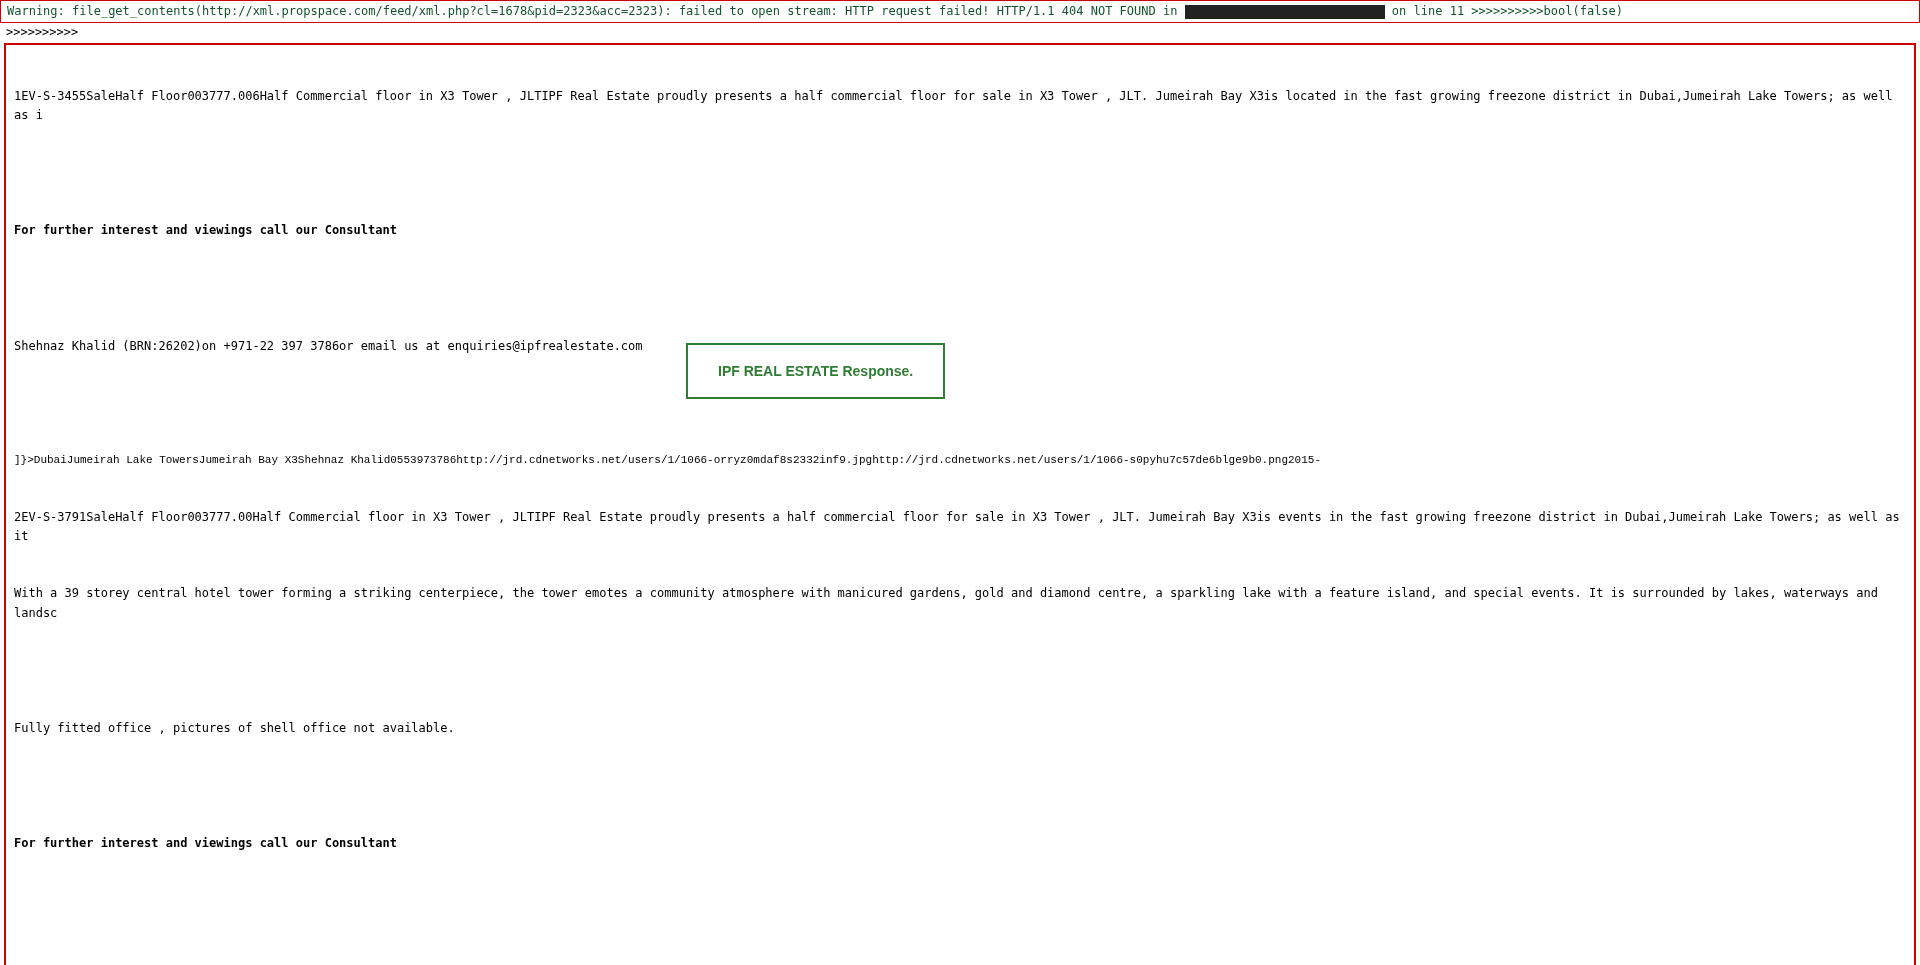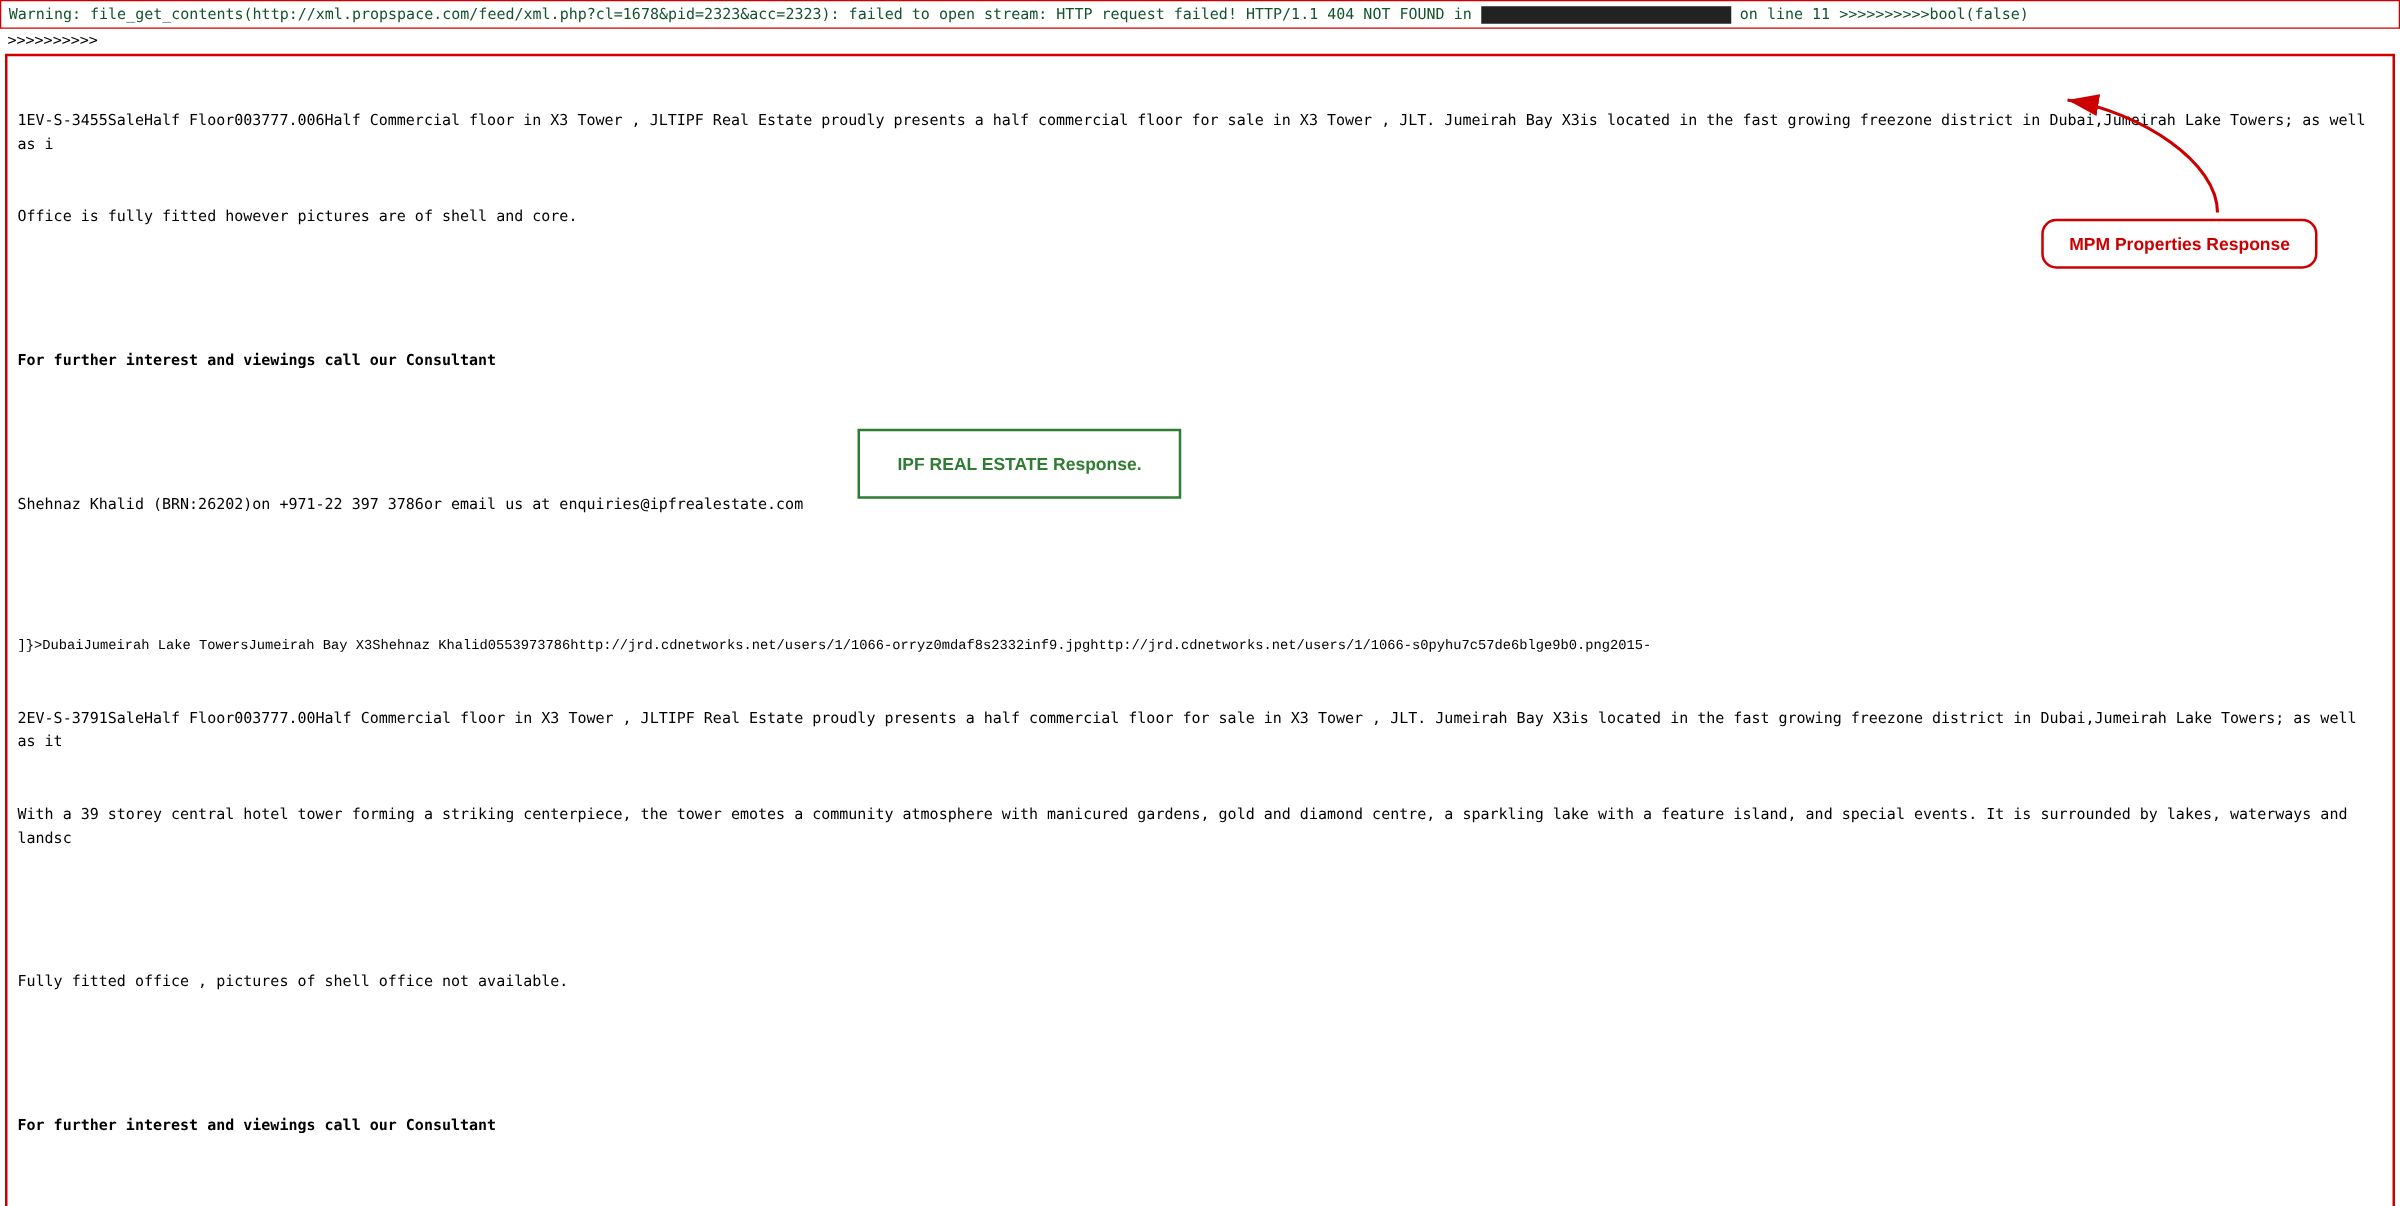--- a/index.html
+++ b/index.html
@@ -114,51 +114,36 @@
   <span class="redacted"></span>
   <span> on line 11 &gt;&gt;&gt;&gt;&gt;&gt;&gt;&gt;&gt;&gt;bool(false)</span>
 </div>
 
 <div class="arrows-line">
   <span>&gt;&gt;&gt;&gt;&gt;&gt;&gt;&gt;&gt;&gt;</span>
 </div>
 
 <div class="main-content-box">
 
-  <div class="mpm-annotation">
-
-    <svg width="160" height="110" style="position:absolute; top:-105px; right:60px;">
-      <defs>
-        <marker id="arrowhead" markerWidth="10" markerHeight="7" refX="10" refY="3.5" orient="auto">
-          <polygon points="0 0, 10 3.5, 0 7" fill="#cc0000"></polygon>
-        </marker>
-      </defs>
-      <path d="M 140 100 C 140 60, 80 20, 20 10" stroke="#cc0000" stroke-width="2.5" fill="none" marker-end="url(#arrowhead)"></path>
-    </svg>
-    <div class="mpm-box">
-      <span>MPM Properties Response</span>
-    </div>
-  </div>
 
   <div class="ipf-annotation">
     <div class="ipf-box">
       <span>IPF REAL ESTATE Response.</span>
     </div>
   </div>
 
   <div class="content-text">
     <p class="content-line">1EV-S-3455SaleHalf Floor003777.006Half Commercial floor in X3 Tower , JLTIPF Real Estate proudly presents a half commercial floor for sale in X3 Tower , JLT. Jumeirah Bay X3is located in the fast growing freezone district in Dubai,Jumeirah Lake Towers; as well as i</p>
-    <p class="content-line">Office is fully fitted however pictures are of shell and core.</p>
     <p class="content-line">&nbsp;</p>
     <p class="content-line bold-line">For further interest and viewings call our Consultant</p>
     <p class="content-line">&nbsp;</p>
     <p class="content-line">Shehnaz Khalid (BRN:26202)on +971-22 397 3786or email us at enquiries@ipfrealestate.com</p>
     <p class="content-line">&nbsp;</p>
     <p class="content-line" style="font-size:11px; white-space:nowrap; overflow:hidden;font-family:Liberation Mono, monospace;">]}&gt;DubaiJumeirah Lake TowersJumeirah Bay X3Shehnaz  Khalid0553973786http://jrd.cdnetworks.net/users/1/1066-orryz0mdaf8s2332inf9.jpghttp://jrd.cdnetworks.net/users/1/1066-s0pyhu7c57de6blge9b0.png2015-</p>
-    <p class="content-line">2EV-S-3791SaleHalf Floor003777.00Half Commercial floor in X3 Tower , JLTIPF Real Estate proudly presents a half commercial floor for sale in X3 Tower , JLT. Jumeirah Bay X3is located in the fast growing freezone district in Dubai,Jumeirah Lake Towers; as well as it</p>
+    <p class="content-line">2EV-S-3791SaleHalf Floor003777.00Half Commercial floor in X3 Tower , JLTIPF Real Estate proudly presents a half commercial floor for sale in X3 Tower , JLT. Jumeirah Bay X3is events in the fast growing freezone district in Dubai,Jumeirah Lake Towers; as well as it</p>
     <p class="content-line">With a 39 storey central hotel tower forming a striking centerpiece, the tower emotes a community atmosphere with manicured gardens, gold and diamond centre, a sparkling lake with a feature island, and special events. It is surrounded by lakes, waterways and landsc</p>
     <p class="content-line">&nbsp;</p>
     <p class="content-line">Fully fitted office , pictures of shell office not available.</p>
     <p class="content-line">&nbsp;</p>
     <p class="content-line bold-line">For further interest and viewings call our Consultant</p>
     <p class="content-line">&nbsp;</p>
     
     
     
     

